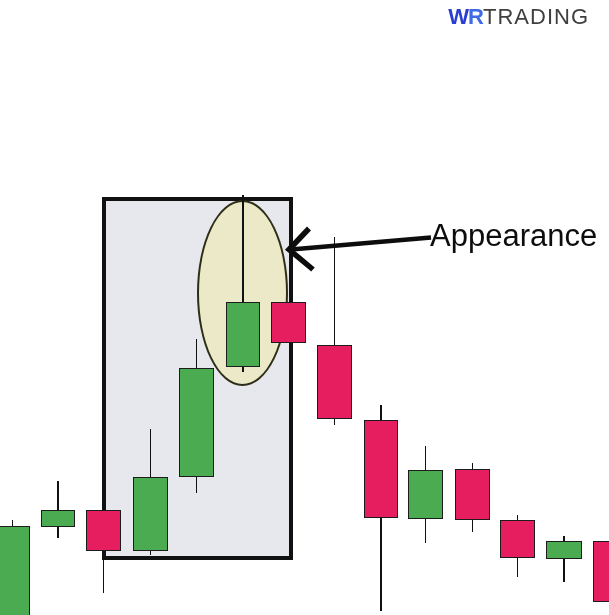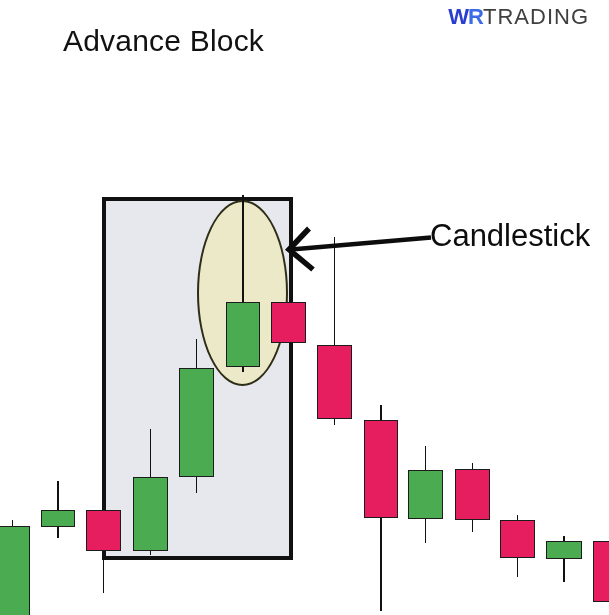--- a/index.html
+++ b/index.html
@@ -24,21 +24,20 @@
   .appearance-label{
     left:430px;top:220px;font-size:31px;line-height:1;color:#0d0d0d;
     white-space:nowrap;z-index:6;
   }
 </style>
 </head>
 <body>
 
 <div class="stage">
 
-  <div class="abs title-line" style="top:26px">Advance Block</div>
 
   <div class="abs logo">
     <span class="wr" style="color: rgb(42, 62, 208);">W</span><span class="wr" style="color: rgb(61, 107, 232);">R</span><span class="rest" style="color: rgb(63, 63, 63);">TRADING</span>
   </div>
 
   <div class="abs pattern-box" style="left: 102px; top: 197px; width: 191px; height: 363px; border-width: 4px; border-color: rgb(17, 17, 17); background: rgb(231, 232, 237);"></div>
 
   <div class="abs pattern-ellipse" style="left: 197px; top: 200px; width: 91px; height: 186px; border-width: 2.5px; border-color: rgb(46, 46, 24); background: rgb(236, 233, 201);"></div>
 
   <div class="abs candles-layer">
@@ -97,15 +96,15 @@
       <div>
         <div class="candle-body" style="left: 593px; top: 541px; width: 35px; height: 61px; background: rgb(230, 30, 95); border-color: rgb(28, 28, 28);"></div>
       </div>
     </div>
 
   <svg class="abs overlay-svg" width="609" height="615" viewBox="0 0 609 615">
     <line x1="291" y1="249.5" x2="431" y2="237.5" stroke="#0d0d0d" stroke-width="4.5"></line>
     <polyline points="309,228.5 289,249.5 313,269.5" fill="none" stroke="#0d0d0d" stroke-width="5.5"></polyline>
   </svg>
 
-  <div class="abs appearance-label">Candlestick</div>
+  <div class="abs appearance-label">Appearance</div>
 
 </div>
 
 </body></html>

